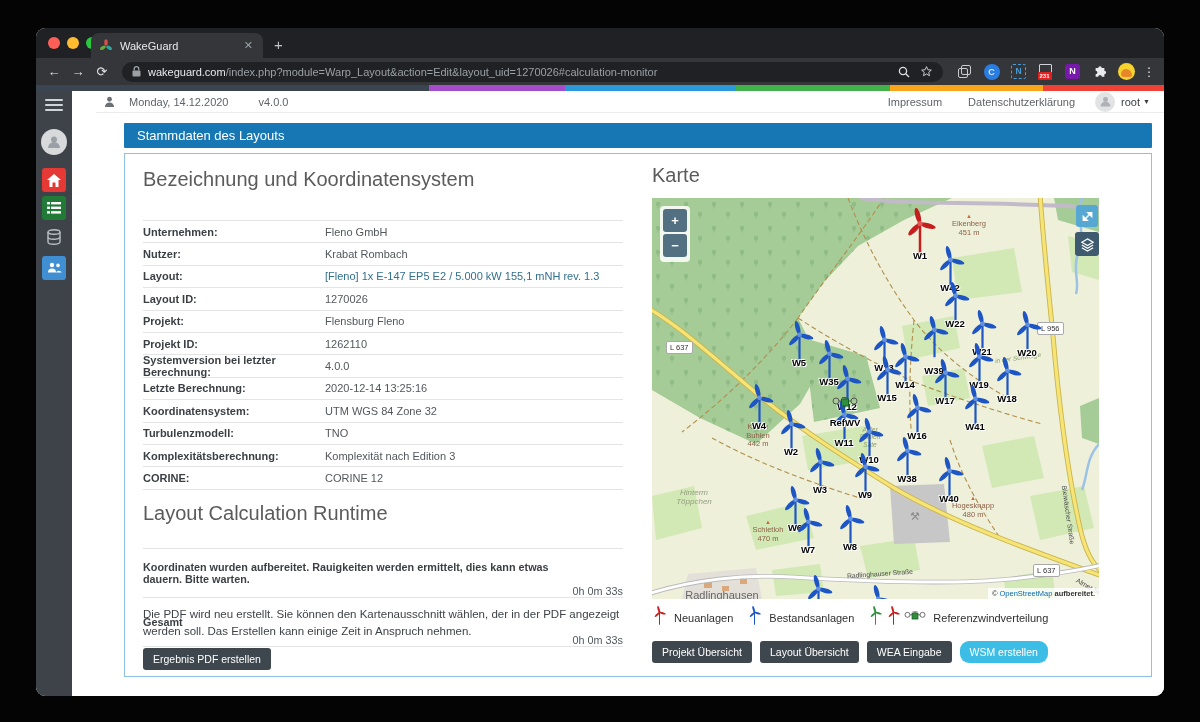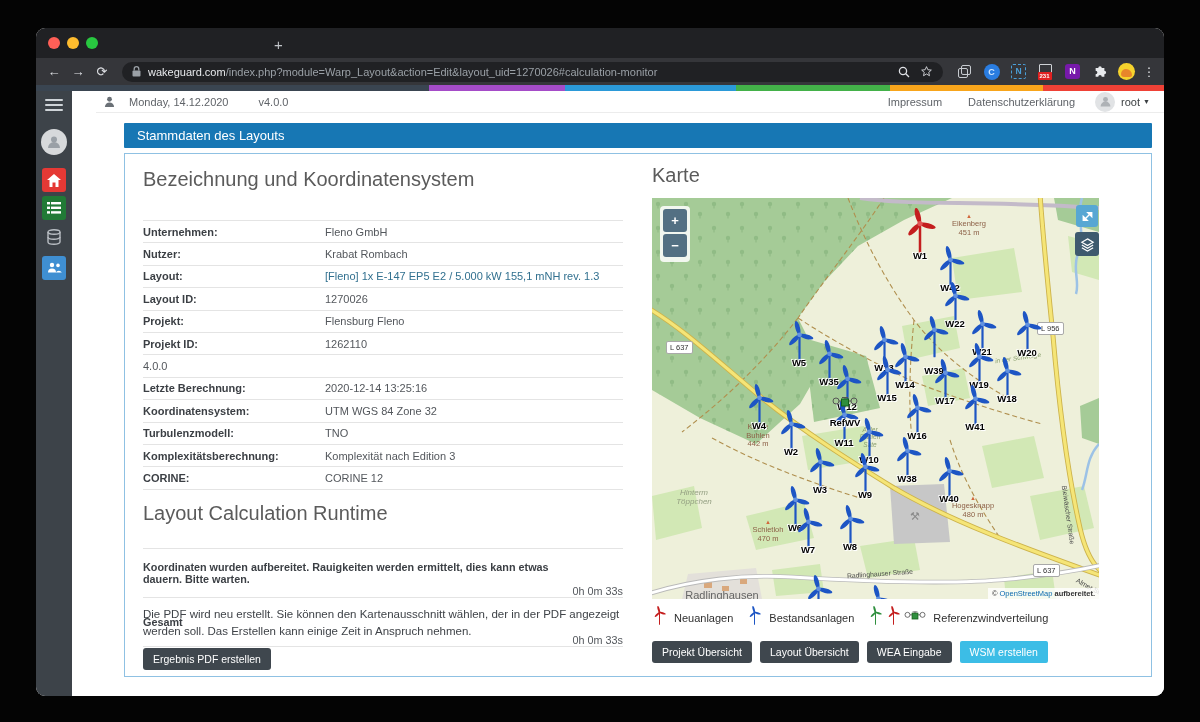--- a/index.html
+++ b/index.html
@@ -60,21 +60,21 @@
   .info-row { display:flex; height:22.4px; align-items:center; border-top:1px solid #e4e4e4; font-size:11px; }
   .info-label { width:182px; font-weight:bold; color:#3b3f44; flex:none;}
   .info-value { color:#53575c; }
   .info-value.link { color:#31708f; }
   #runtime-rows { position:absolute; left:18px; top:394px; width:480px; border-bottom:1px solid #e4e4e4;}
   .rt-row { display:flex; min-height:23px; align-items:center; border-top:1px solid #e4e4e4; font-size:10.8px;justify-content:flex-end; }
   .rt-label { flex:1; font-weight:bold; color:#3b3f44; padding-right:8px;}
   .rt-value { color:#53575c; white-space:nowrap;margin-top:36px;}
   .pdf-note { position:absolute; left:18px; top:452px; width:478px; font-size:11.5px; color:#3f4348; line-height:1.45; }
   .btn-dark { background:#3f474e; color:#fff; font-size:10.5px; border:none; border-radius:3px; padding:5px 10px; font-family:inherit;}
-  .btn-cyan { background:#3cbde6; color:#fff; font-size:10.5px; border:none; border-radius:2px; padding:5px 10px; font-family:inherit;}
+  .btn-cyan { background:#3cbde6; color:#fff; font-size:10.5px; border:none; border-radius:9px; padding:5px 10px; font-family:inherit;}
   #pdf-btn { position:absolute; left:18px; top:494px; }
 
   
   .map { position:absolute; left:527px; top:44px; width:447px; height:401px; overflow:hidden; background:#eef0da; }
   .map svg.base { position:absolute; left:0; top:0; }
   .overlay { position:absolute; left:0; top:0; width:100%; height:100%; }
   .place { position:absolute; width:120px; text-align:center; line-height:1.15; pointer-events:none;}
   .place.peak { color:#8d6148; font-size:7.5px; }
   .place.peak .tri { color:#d1663a; font-size:6px; }
   .place.locality { color:#95a083; font-size:8px; font-style:italic; }
@@ -97,20 +97,31 @@
 </style>
 </head>
 <body>
 
 <div class="window">
 
   <div class="tabstrip">
     <span class="tl r"></span>
     <span class="tl y"></span>
     <span class="tl g"></span>
+    <div class="tab">
+      <svg width="14" height="14" viewBox="0 0 14 14">
+        <g>
+          <ellipse cx="7" cy="3.4" rx="1.7" ry="3.2" fill="#d94f4f"></ellipse>
+          <ellipse cx="7" cy="3.4" rx="1.7" ry="3.2" fill="#2ea6a0" transform="rotate(120 7 7)"></ellipse>
+          <ellipse cx="7" cy="3.4" rx="1.7" ry="3.2" fill="#67a93f" transform="rotate(240 7 7)"></ellipse>
+        </g>
+      </svg>
+      <span class="title">WakeGuard</span>
+      <span class="close">✕</span>
+    </div>
     <span class="newtab">+</span>
   </div>
 
   <div class="toolbar">
     <span class="navbtn">←</span>
     <span class="navbtn">→</span>
     <span class="navbtn">⟳</span>
     <div class="omnibox">
       <svg width="9" height="11" viewBox="0 0 9 11" style="margin-right:7px">
         <rect x="0.5" y="4.5" width="8" height="6" rx="1" fill="#9aa0a6"></rect>
@@ -265,20 +276,21 @@
             </div>
             <div class="info-row">
               <div class="info-label">Projekt:</div>
               <div class="info-value">Flensburg Fleno</div>
             </div>
             <div class="info-row">
               <div class="info-label">Projekt ID:</div>
               <div class="info-value">1262110</div>
             </div>
             <div class="info-row">
+              <div class="info-label">Systemversion bei letzter Berechnung:</div>
               <div class="info-value">4.0.0</div>
             </div>
             <div class="info-row">
               <div class="info-label">Letzte Berechnung:</div>
               <div class="info-value">2020-12-14 13:25:16</div>
             </div>
             <div class="info-row">
               <div class="info-label">Koordinatensystem:</div>
               <div class="info-value">UTM WGS 84 Zone 32</div>
             </div>

